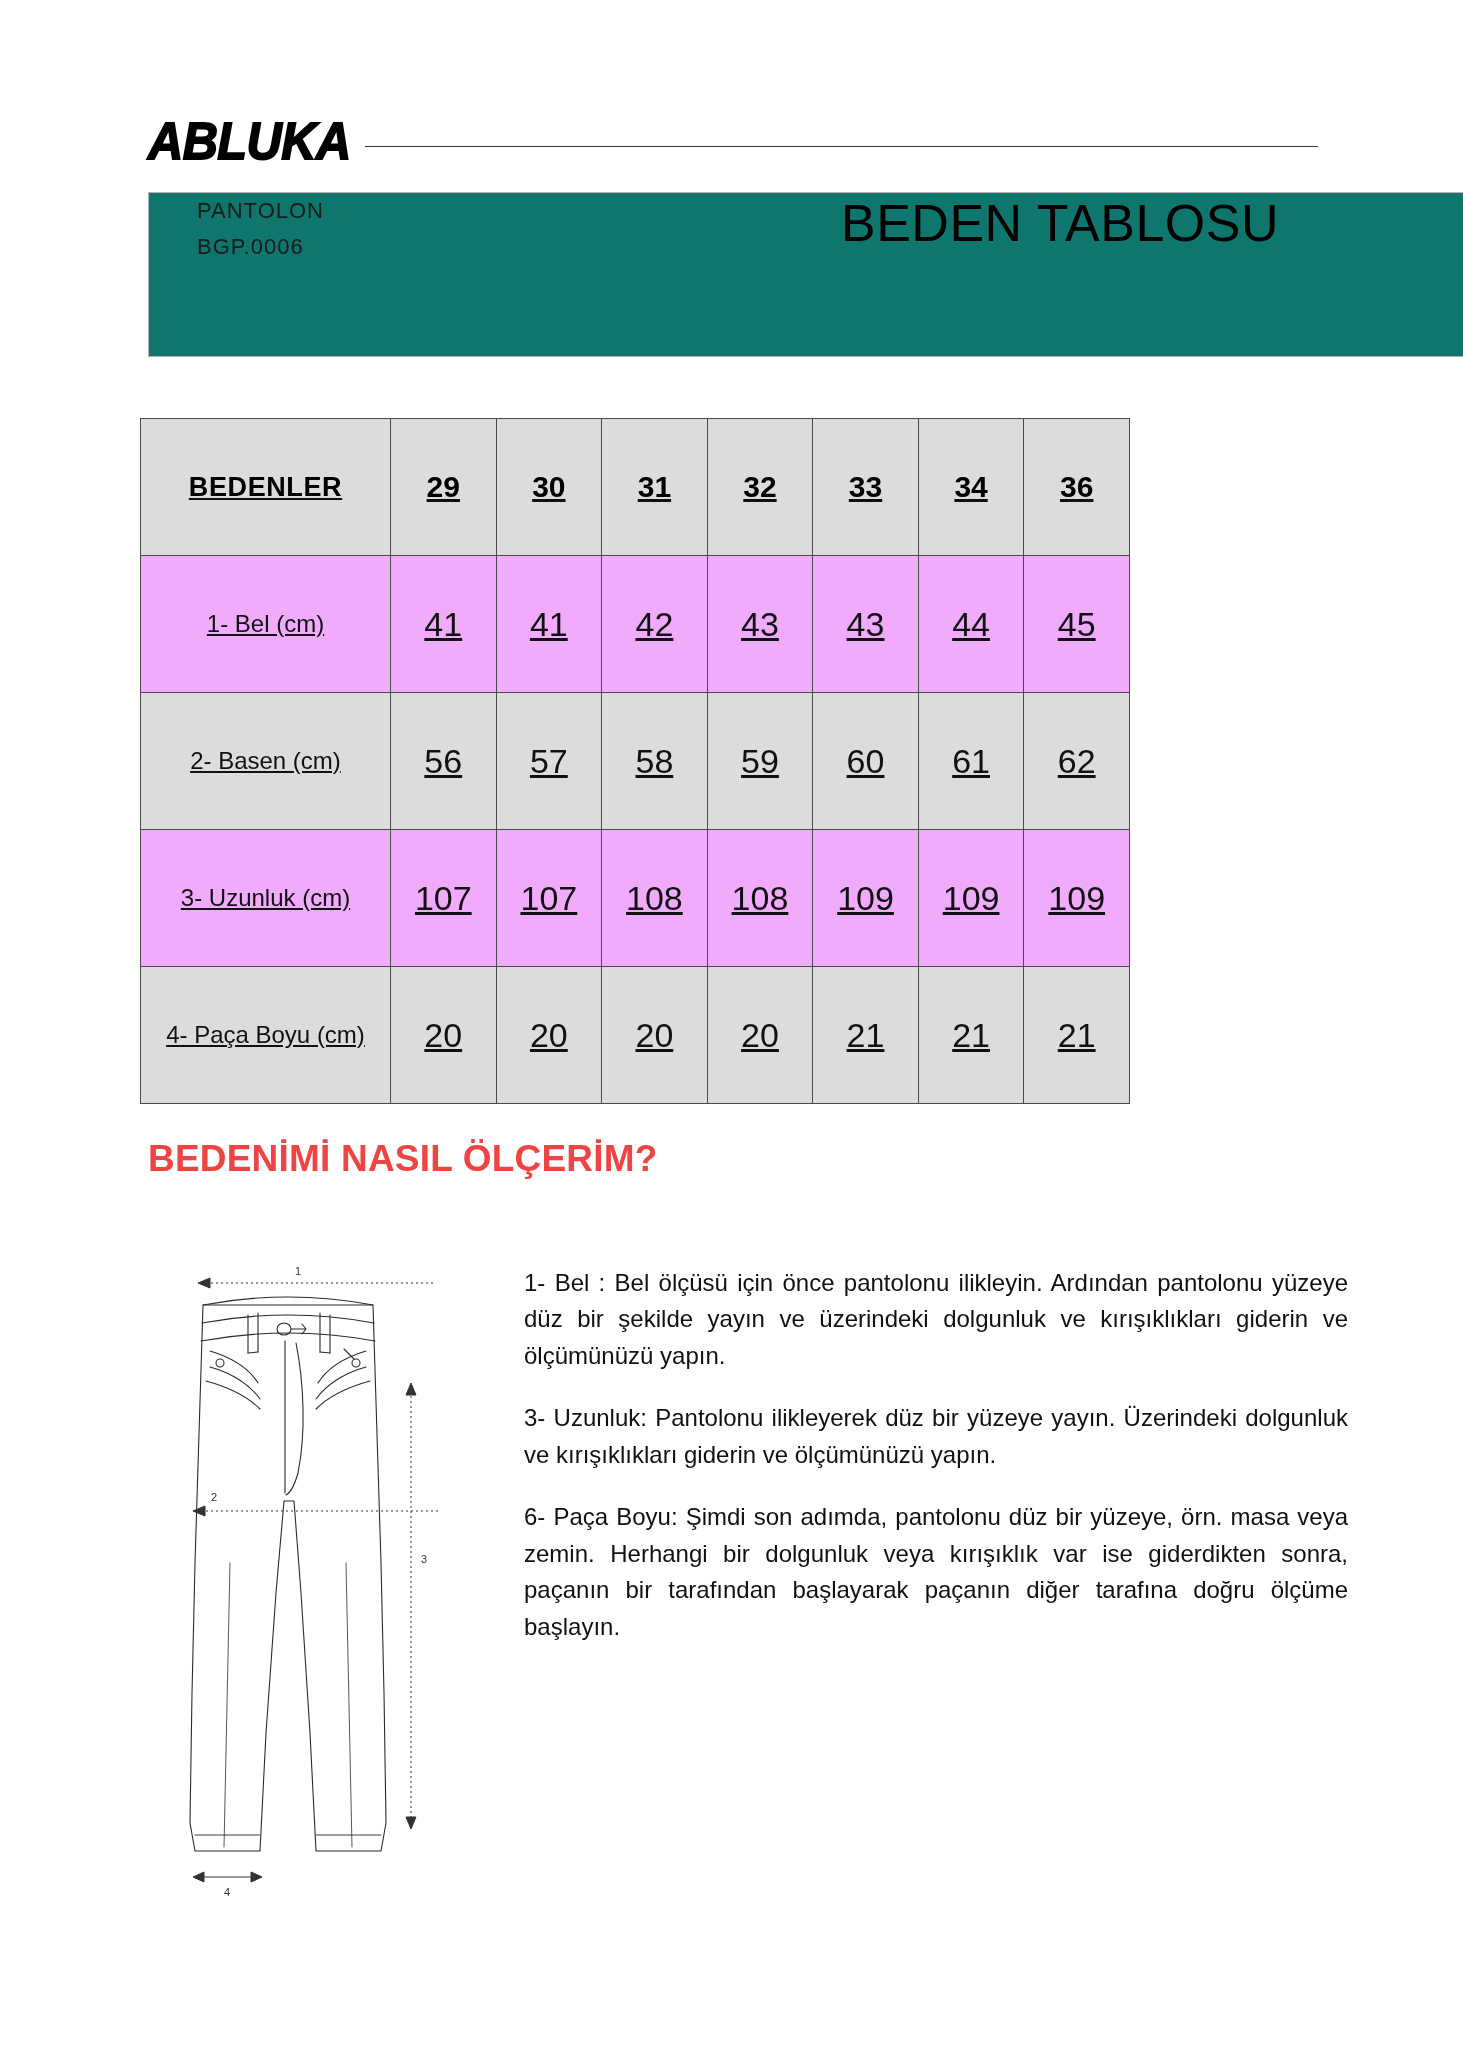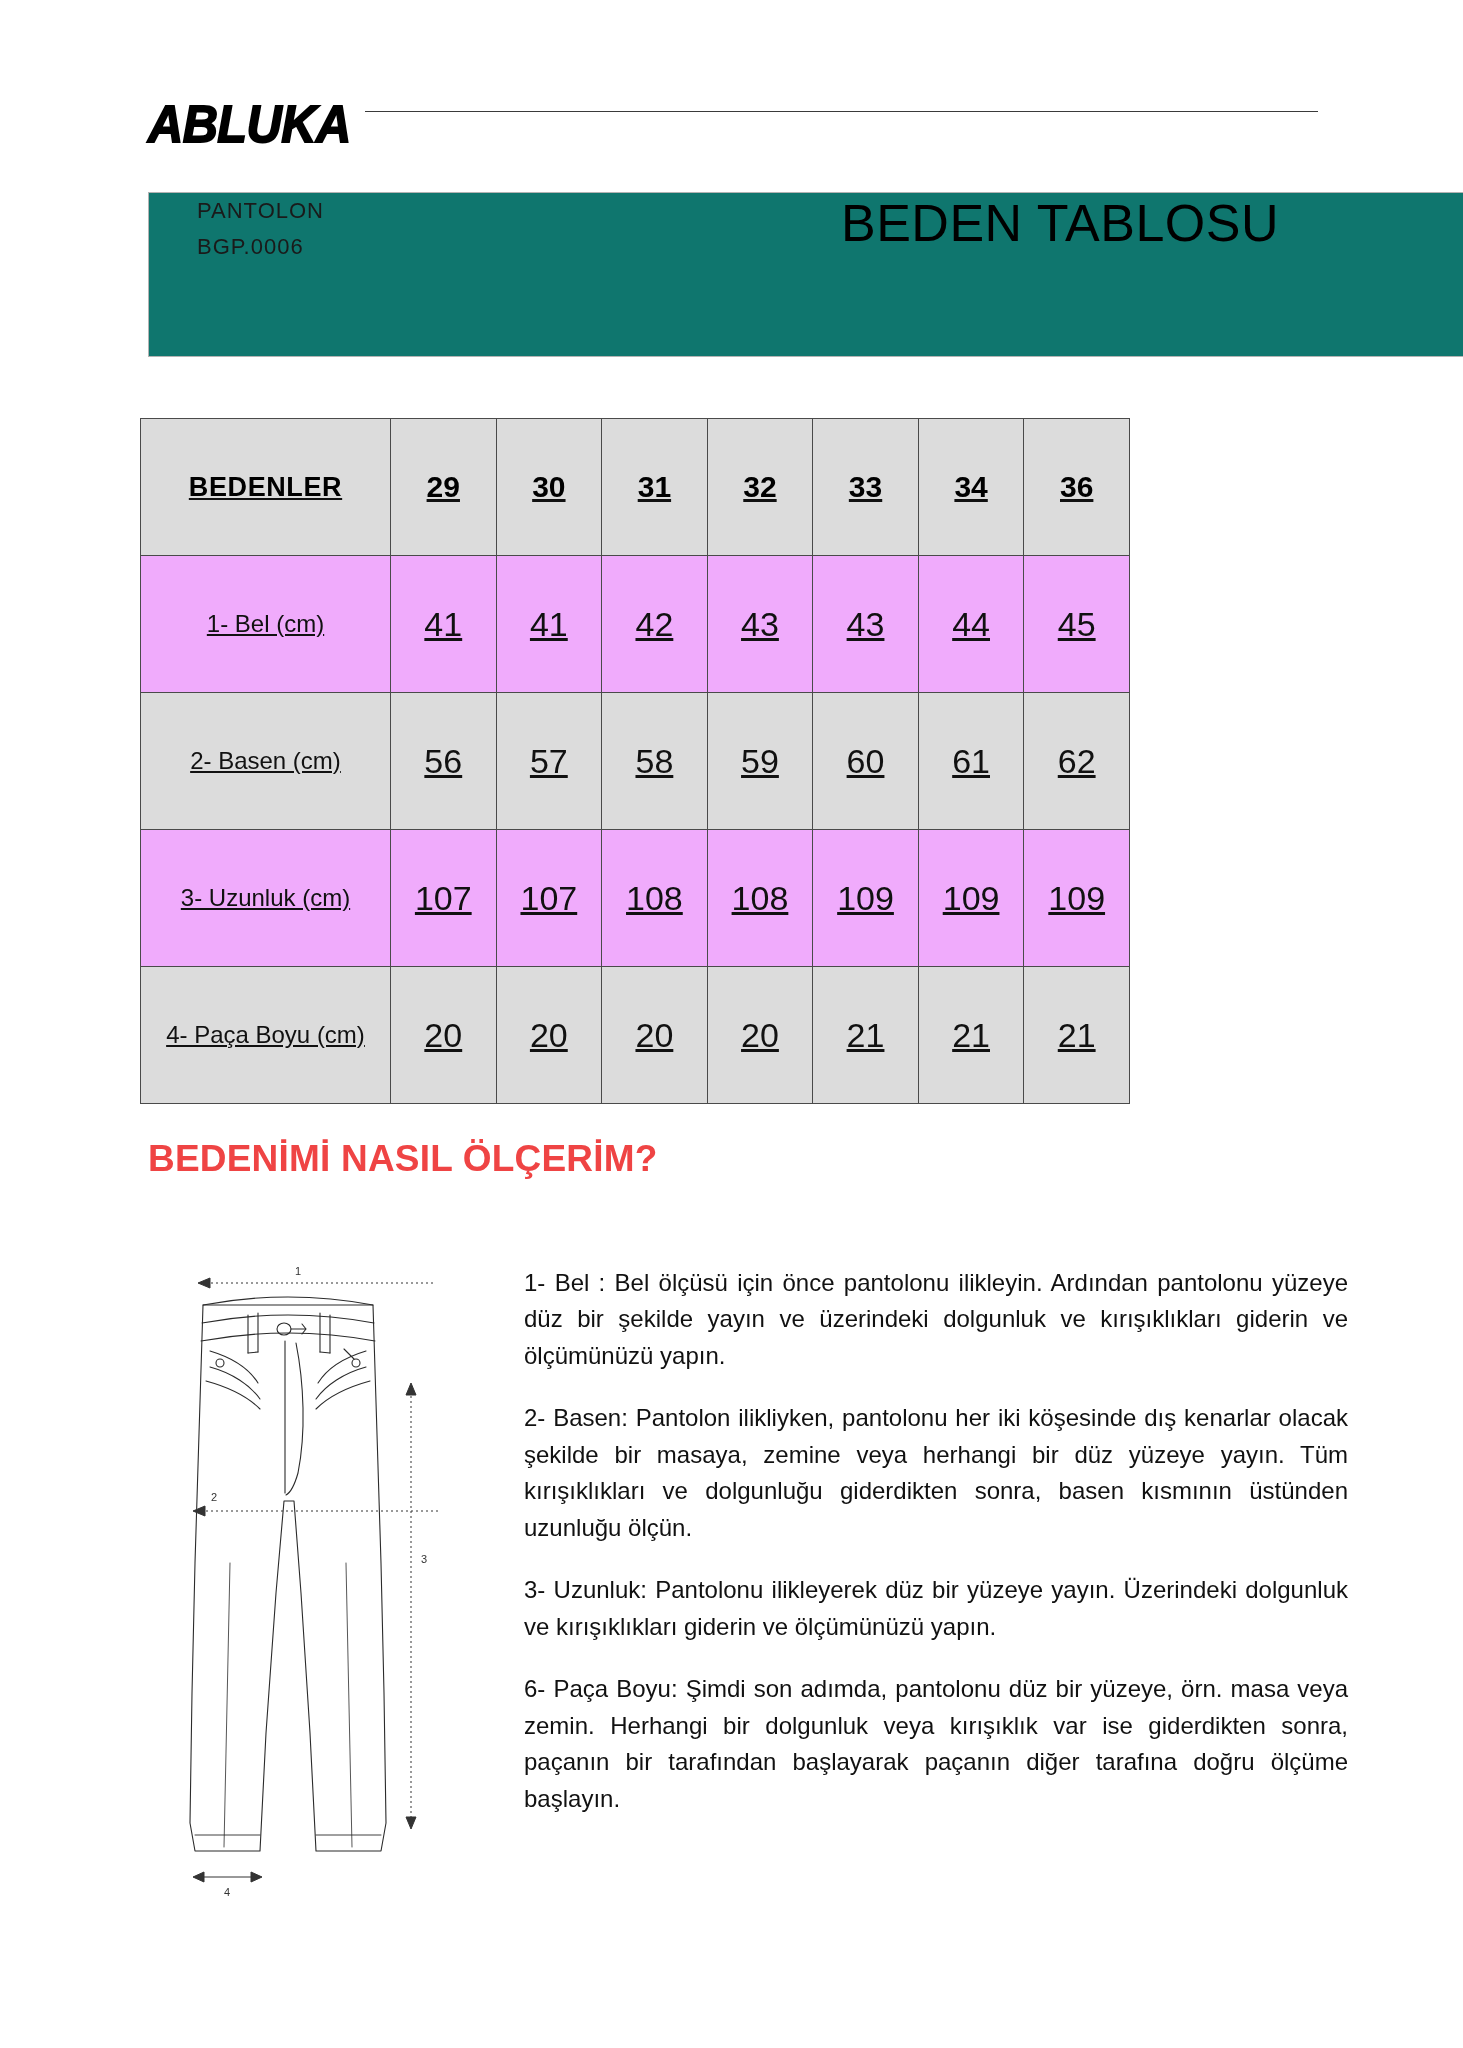--- a/index.html
+++ b/index.html
@@ -23,24 +23,25 @@
     left: 0; top: 0;
     width: 1463px;
     height: 2048px;
     background: #ffffff;
   }
 
   
   .brand-row {
     position: absolute;
     left: 148px;
-    top: 101px;
+    top: 118px;
     width: 1170px;
     height: 46px;
     display: flex;
+    align-items: center;
   }
   .brand-logo {
     font-family: "Liberation Sans", sans-serif;
     font-weight: 700;
     font-style: italic;
     font-size: 46px;
     letter-spacing: -0.5px;
     line-height: 1;
     color: #000000;
     transform: scaleX(1.06) scaleY(1.12);
@@ -334,20 +335,19 @@
           <line x1="52" y1="614" x2="107" y2="614"></line>
           <polygon points="45,614 56,609 56,619"></polygon>
           <polygon points="114,614 103,609 103,619"></polygon>
         </g>
         <text x="79" y="633" font-family="'Liberation Sans', sans-serif" font-size="11" fill="#333" text-anchor="middle">4</text>
       </svg>
     </div>
 
     <div class="text-col">
       <p class="para">1- Bel : Bel ölçüsü için önce pantolonu ilikleyin. Ardından pantolonu yüzeye düz bir şekilde yayın ve üzerindeki dolgunluk ve kırışıklıkları giderin ve ölçümünüzü yapın.</p>
-      <p class="para">2- Basen: Pantolon ilikliyken, pantolonu her iki köşesinde dış kenarlar olacak şekilde bir masaya, zemine veya herhangi bir düz yüzeye yayın. Tüm kırışıklıkları ve dolgunluğu giderdikten sonra, basen kısmının üstünden uzunluğu ölçün.</p>
       <p class="para">3- Uzunluk: Pantolonu ilikleyerek düz bir yüzeye yayın. Üzerindeki dolgunluk ve kırışıklıkları giderin ve ölçümünüzü yapın.</p>
       <p class="para">6- Paça Boyu: Şimdi son adımda, pantolonu düz bir yüzeye, örn. masa veya zemin. Herhangi bir dolgunluk veya kırışıklık var ise giderdikten sonra, paçanın bir tarafından başlayarak paçanın diğer tarafına doğru ölçüme başlayın.</p>
     </div>
 
   </div>
 
 </div>
 
 </body></html>

